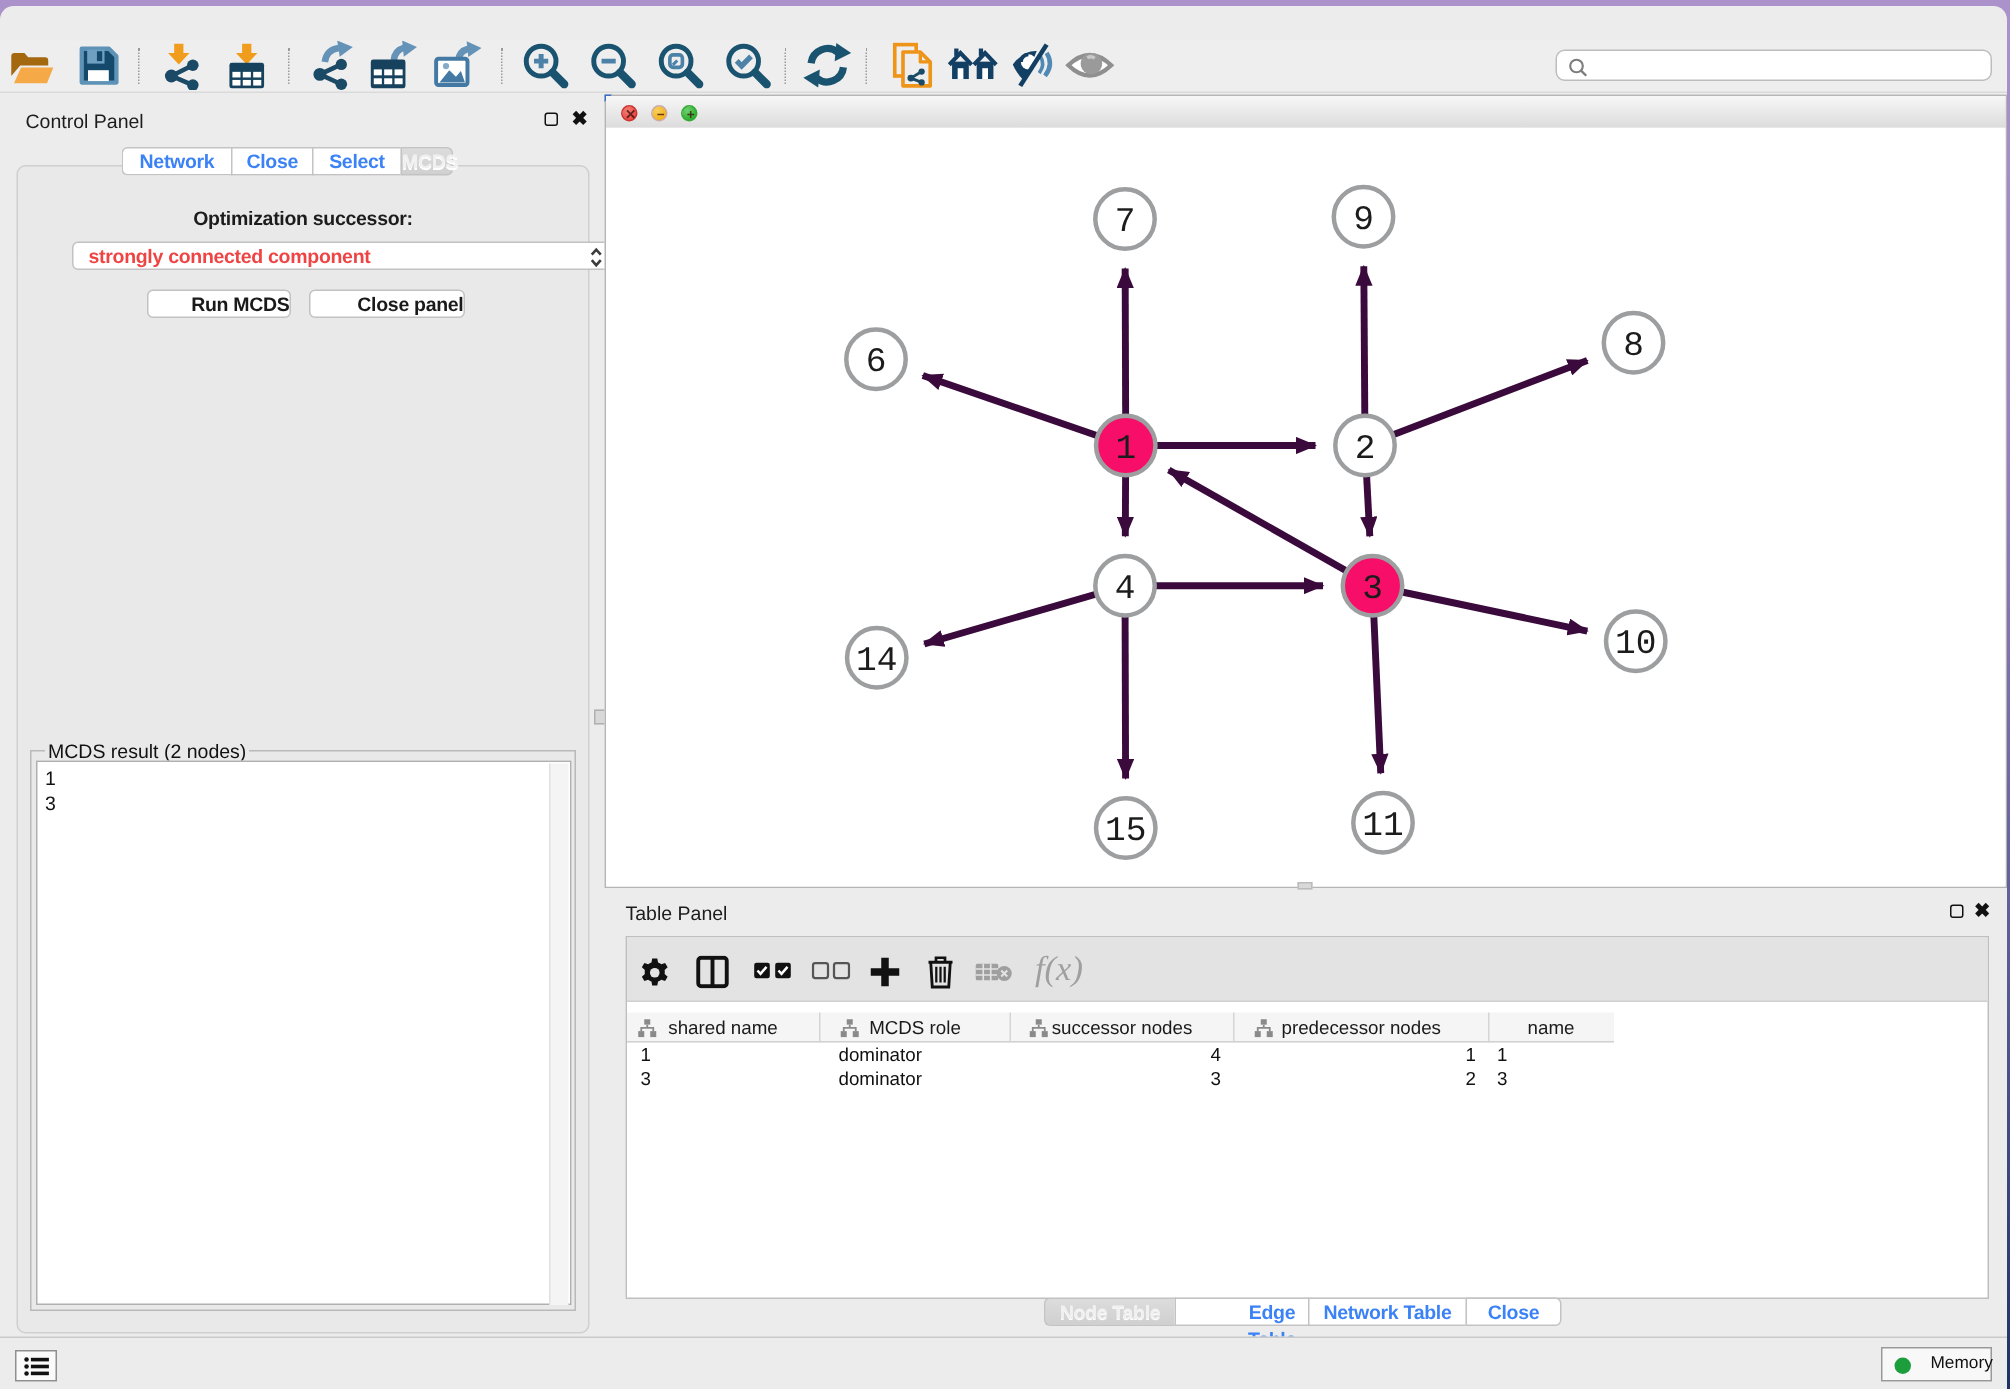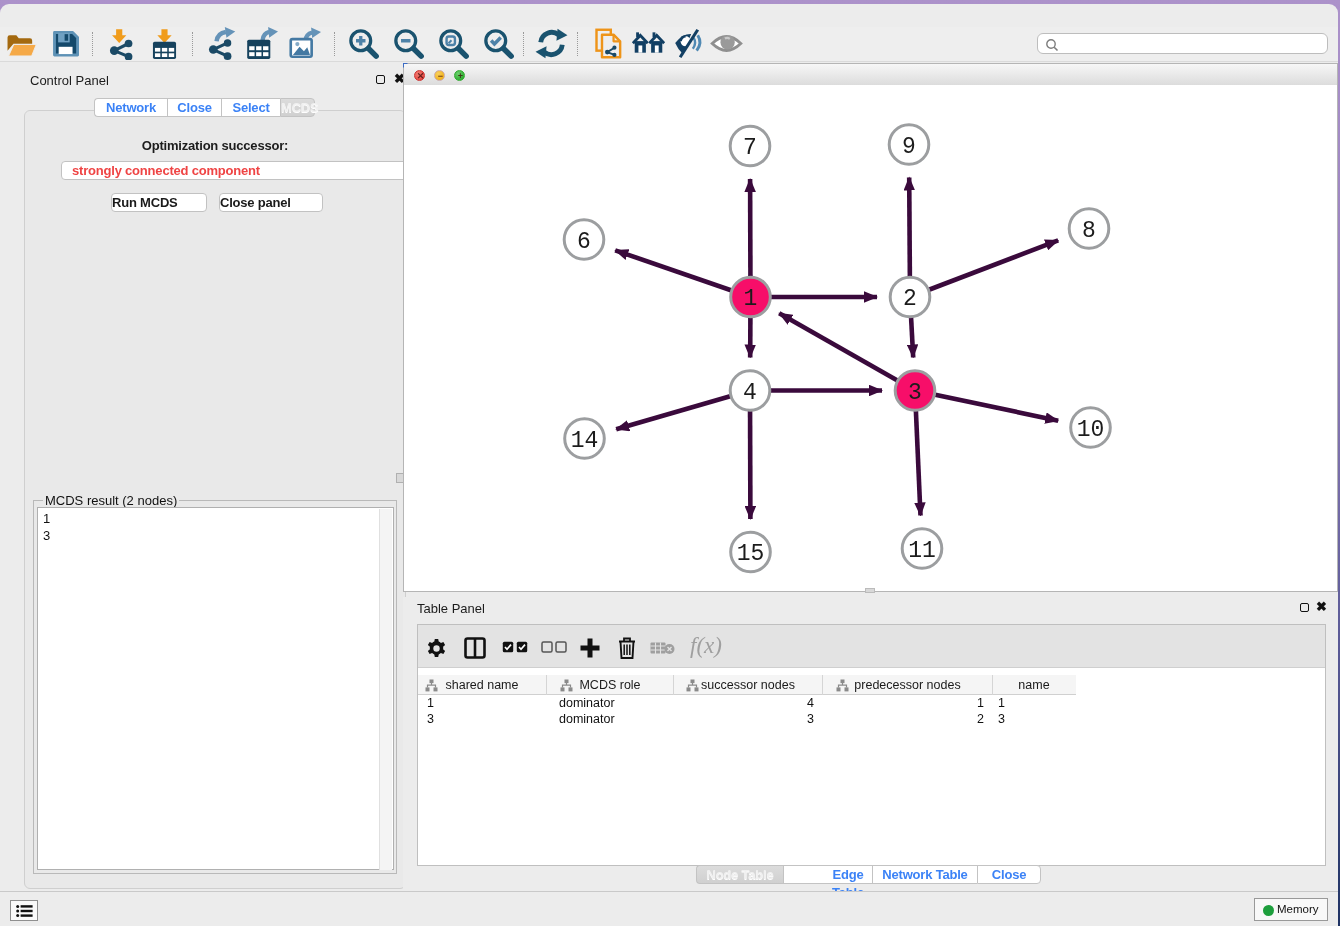--- a/index.html
+++ b/index.html
@@ -18,42 +18,42 @@
   font-size:13px; color:#b4b4b4; }
 
 #toolbar { position:absolute; left:0; top:23px; width:100%; height:35px;
   background:#eeeeee; border-bottom:1px solid #dadada; overflow:hidden; }
 .tbi { position:absolute; top:0px; }
 .tsep { position:absolute; top:5px; height:24px; width:0;
   border-left:1px dotted #9a9a9a; }
 #search { position:absolute; left:1037px; top:6px; width:291px; height:21px;
   background:#fff; border:1px solid #bdbdbd; border-radius:6px; }
 
-#cpanel { position:absolute; left:16px; top:58px; width:402px; height:833px; background:#ececec; }
+#cpanel { position:absolute; left:3px; top:58px; width:402px; height:833px; background:#ececec; }
 #cphead { position:absolute; left:14px; top:11px; font-size:13px; color:#1c1c1c; }
 .float-ico { position:absolute; top:13px; width:9px; height:9px; border:1.5px solid #111; border-radius:2px; }
 .close-x { position:absolute; top:9px; font-size:13px; font-weight:bold; color:#111; }
 #cpcontent { position:absolute; left:8px; top:48px; width:382px; height:779px;
   background:#e9e9e9; border:1px solid #cfcfcf; border-radius:6px; }
 .tabrow { position:absolute; display:flex; font-size:13px; font-weight:bold; letter-spacing:-0.2px; }
 .tab { height:19px; line-height:18px; padding:0; background:#fff;
   border:1px solid #c3c3c3; border-right:none; text-align:center; color:#3b82f6; }
 .tab:first-child { border-radius:4px 0 0 4px; }
 .tab:last-child { border-radius:0 4px 4px 0; border-right:1px solid #c3c3c3; }
 .tab.sel { background:linear-gradient(#dcdcdc,#d0d0d0); color:#f0f0f0;
   text-shadow:0 1px 0 #ffffff; }
 #cptabs { left:78px; top:36px; }
 #optlabel { position:absolute; left:0; top:27px; width:100%; text-align:center;
   font-size:13px; font-weight:bold; letter-spacing:-0.2px; color:#1c1c1c; }
 #combo { position:absolute; left:36px; top:50px; width:362px; height:19px;
   background:#fff; border:1px solid #c2c2c2; border-radius:4px;
   font-size:13px; font-weight:bold; letter-spacing:-0.2px; line-height:17px; padding-left:10px; color:#ef4444; }
 #combo svg { position:absolute; right:5px; top:2px; }
 .btn { position:absolute; height:19px; background:#fff; border:1px solid #c2c2c2;
-  border-radius:4px; font-size:13px; font-weight:bold; letter-spacing:-0.2px; line-height:17px; text-align:left; color:#1a1a1a; }
+  border-radius:4px; font-size:13px; font-weight:bold; letter-spacing:-0.2px; line-height:17px; text-align:right; color:#1a1a1a; }
 #btnrun { left:86px; top:82px; width:96px; }
 #btnclose { left:194px; top:82px; width:104px; }
 #fieldset { position:absolute; left:8px; top:389px; width:364px; height:374px;
   border:1px solid #b9b9b9; }
 #fslegend { position:absolute; left:9px; top:-8px; background:#e9e9e9;
   font-size:13px; color:#111; padding:0 2px; }
 #fsinner { position:absolute; left:3px; top:6px; width:357px; height:363px;
   background:#fff; border:1px solid #b0b0b0; font-size:13px; color:#111; }
 #fsinner .txt { padding:3px 0 0 5px; line-height:16.5px; }
 #fsscroll { position:absolute; right:1px; top:1px; width:13px; height:361px;
@@ -91,21 +91,21 @@
 .treeico { position:absolute; top:3.5px; }
 .trow { position:absolute; font-size:12.5px; color:#111; }
 #ttabs { left:293px; top:268px; }
 
 #statusbar { position:absolute; left:0; top:887px; width:100%; height:35px;
   background:#ececec; border-top:1px solid #c9c9c9; }
 #listbtn { position:absolute; left:10px; top:8px; width:28px; height:21px;
   background:#fafafa; border:1px solid #8f8f8f; }
 #membtn { position:absolute; right:10px; top:6px; width:74px; height:23px;
   background:#f8f8f8; border:1px solid #999; font-size:11.5px; color:#111;
-  line-height:21px; text-align:left; padding-left:22px; }
+  line-height:21px; text-align:left; padding-left:32px; }
 #memdot { position:absolute; left:8px; top:6px; width:11px; height:11px;
   border-radius:50%; background:#1d9e3c; }
 </style>
 </head>
 <body>
 <div id="win">
   <div id="toolbar">
     <svg class="tbi" style="left:3.5px;" width="33" height="33" viewBox="0 0 30 30">
       <path d="M3.2,21.5 V9.5 Q3.2,7.5 5.2,7.5 H11.2 L13.4,10.2 H23.6 Q25.6,10.2 25.6,12.2 V15.2 H8.6 Z" fill="#a4690f"></path>
       <path d="M4.2,26.3 L8.9,15.9 H29.3 L25.1,26.3 Z" fill="#f5a947" stroke="#eeeeee" stroke-width="0.8"></path>

